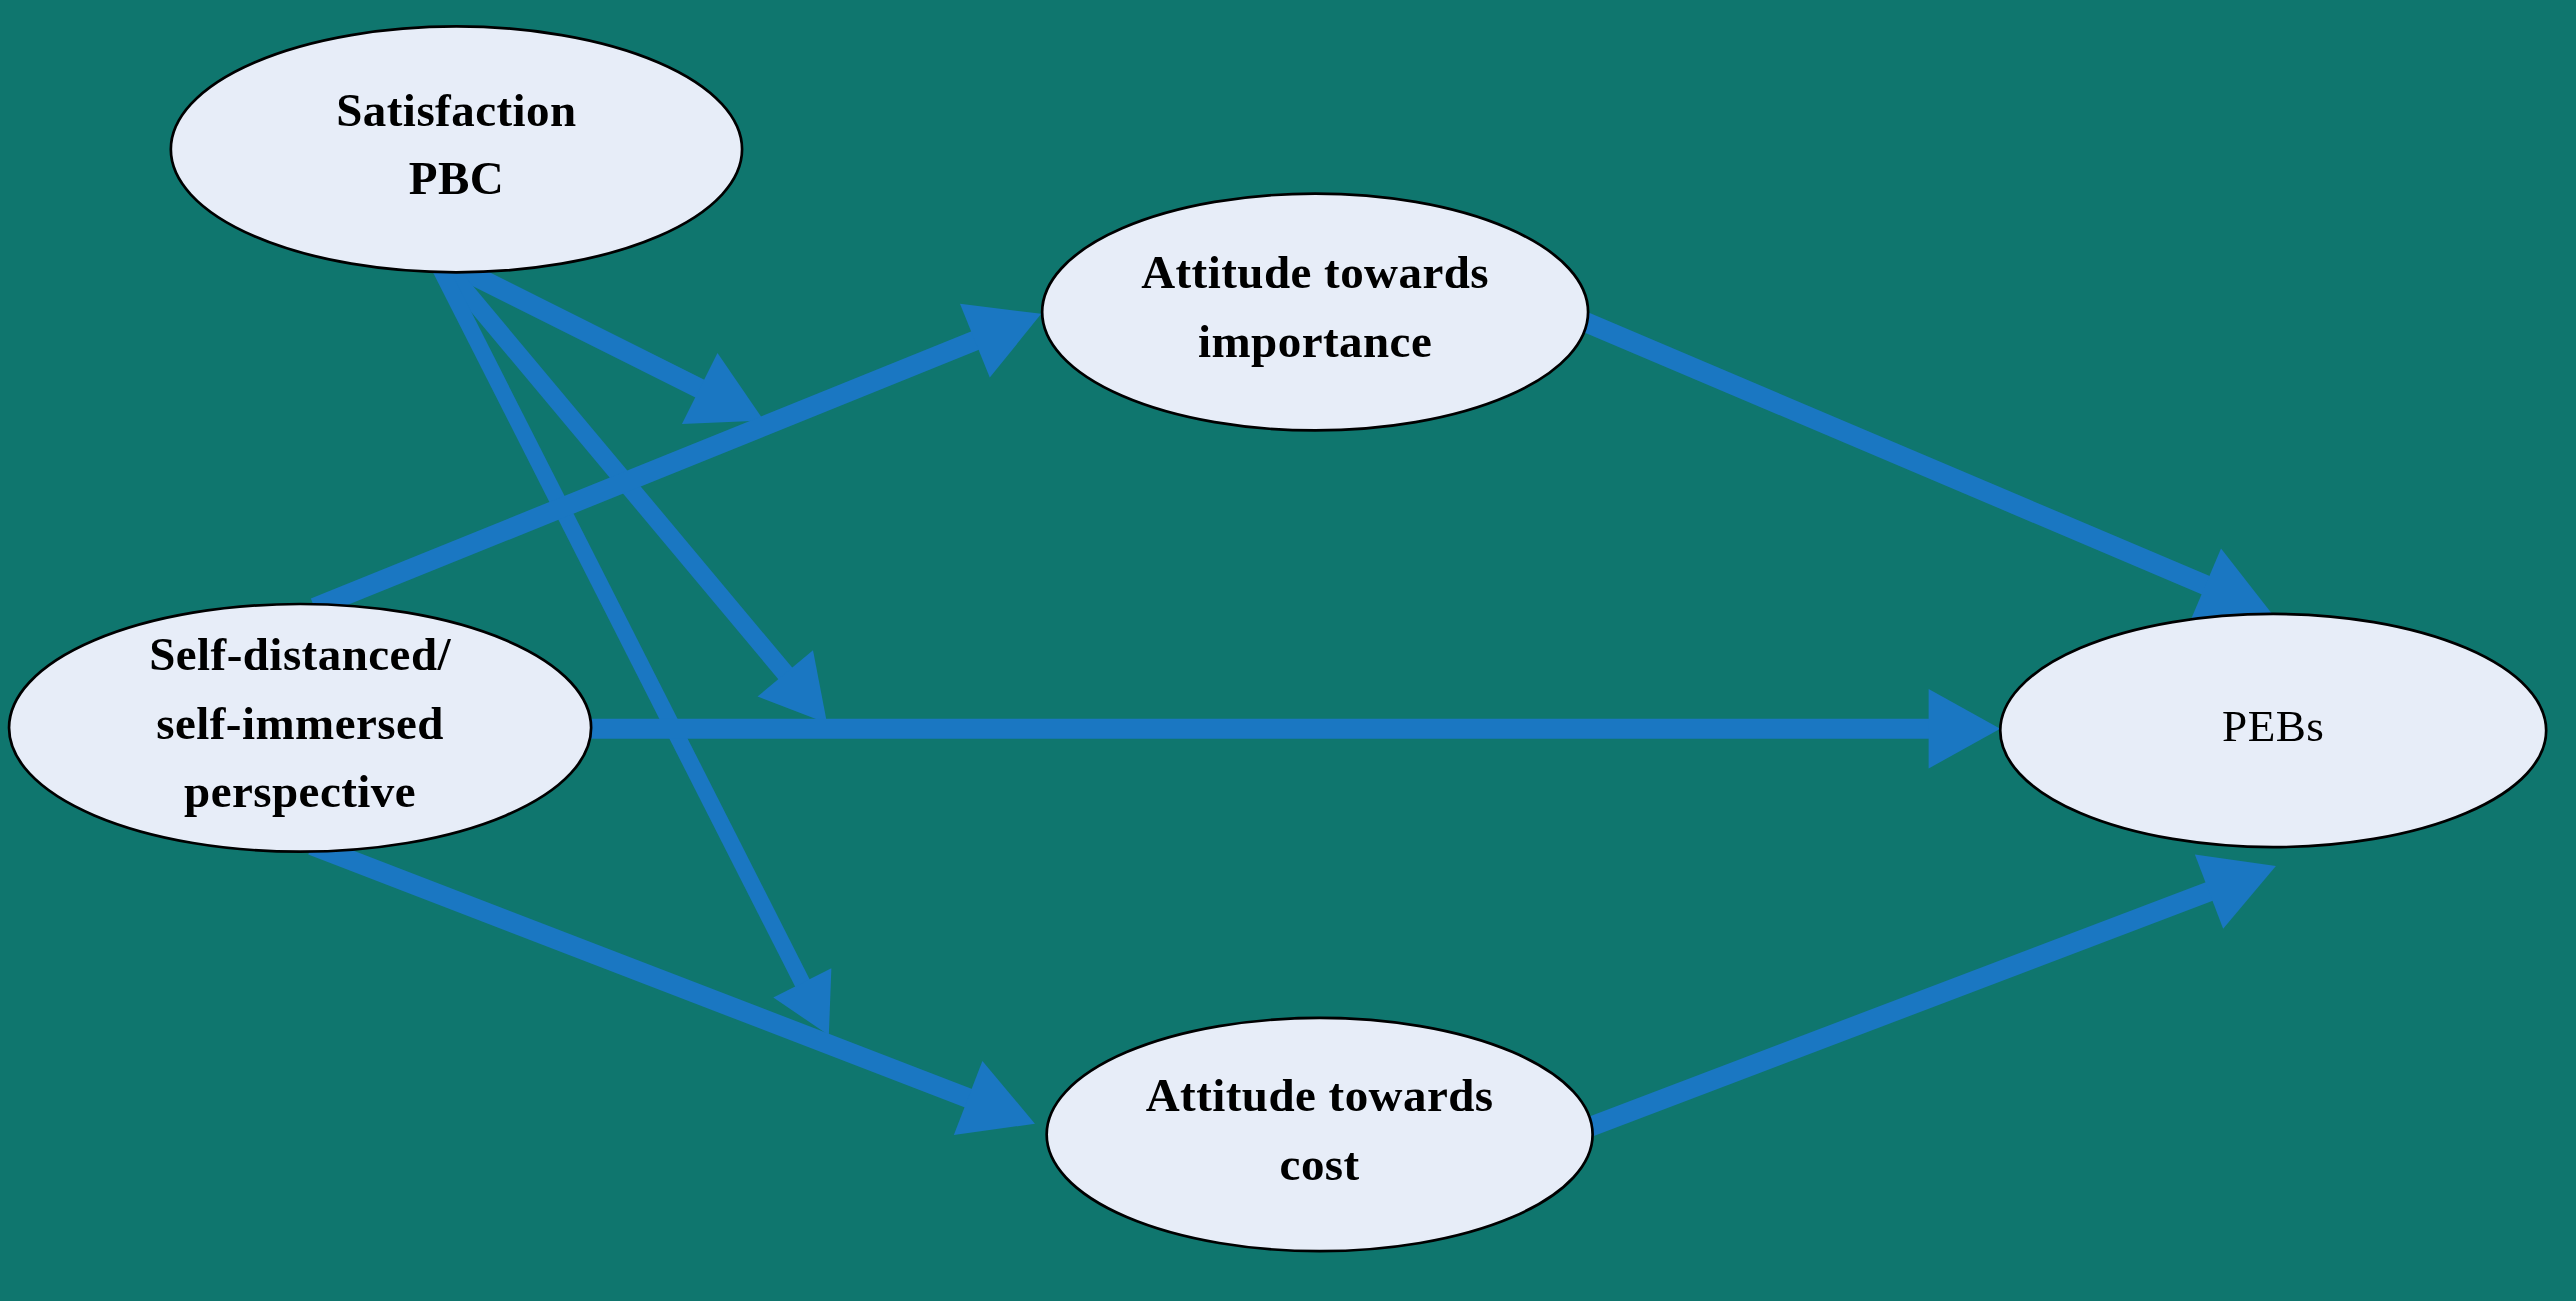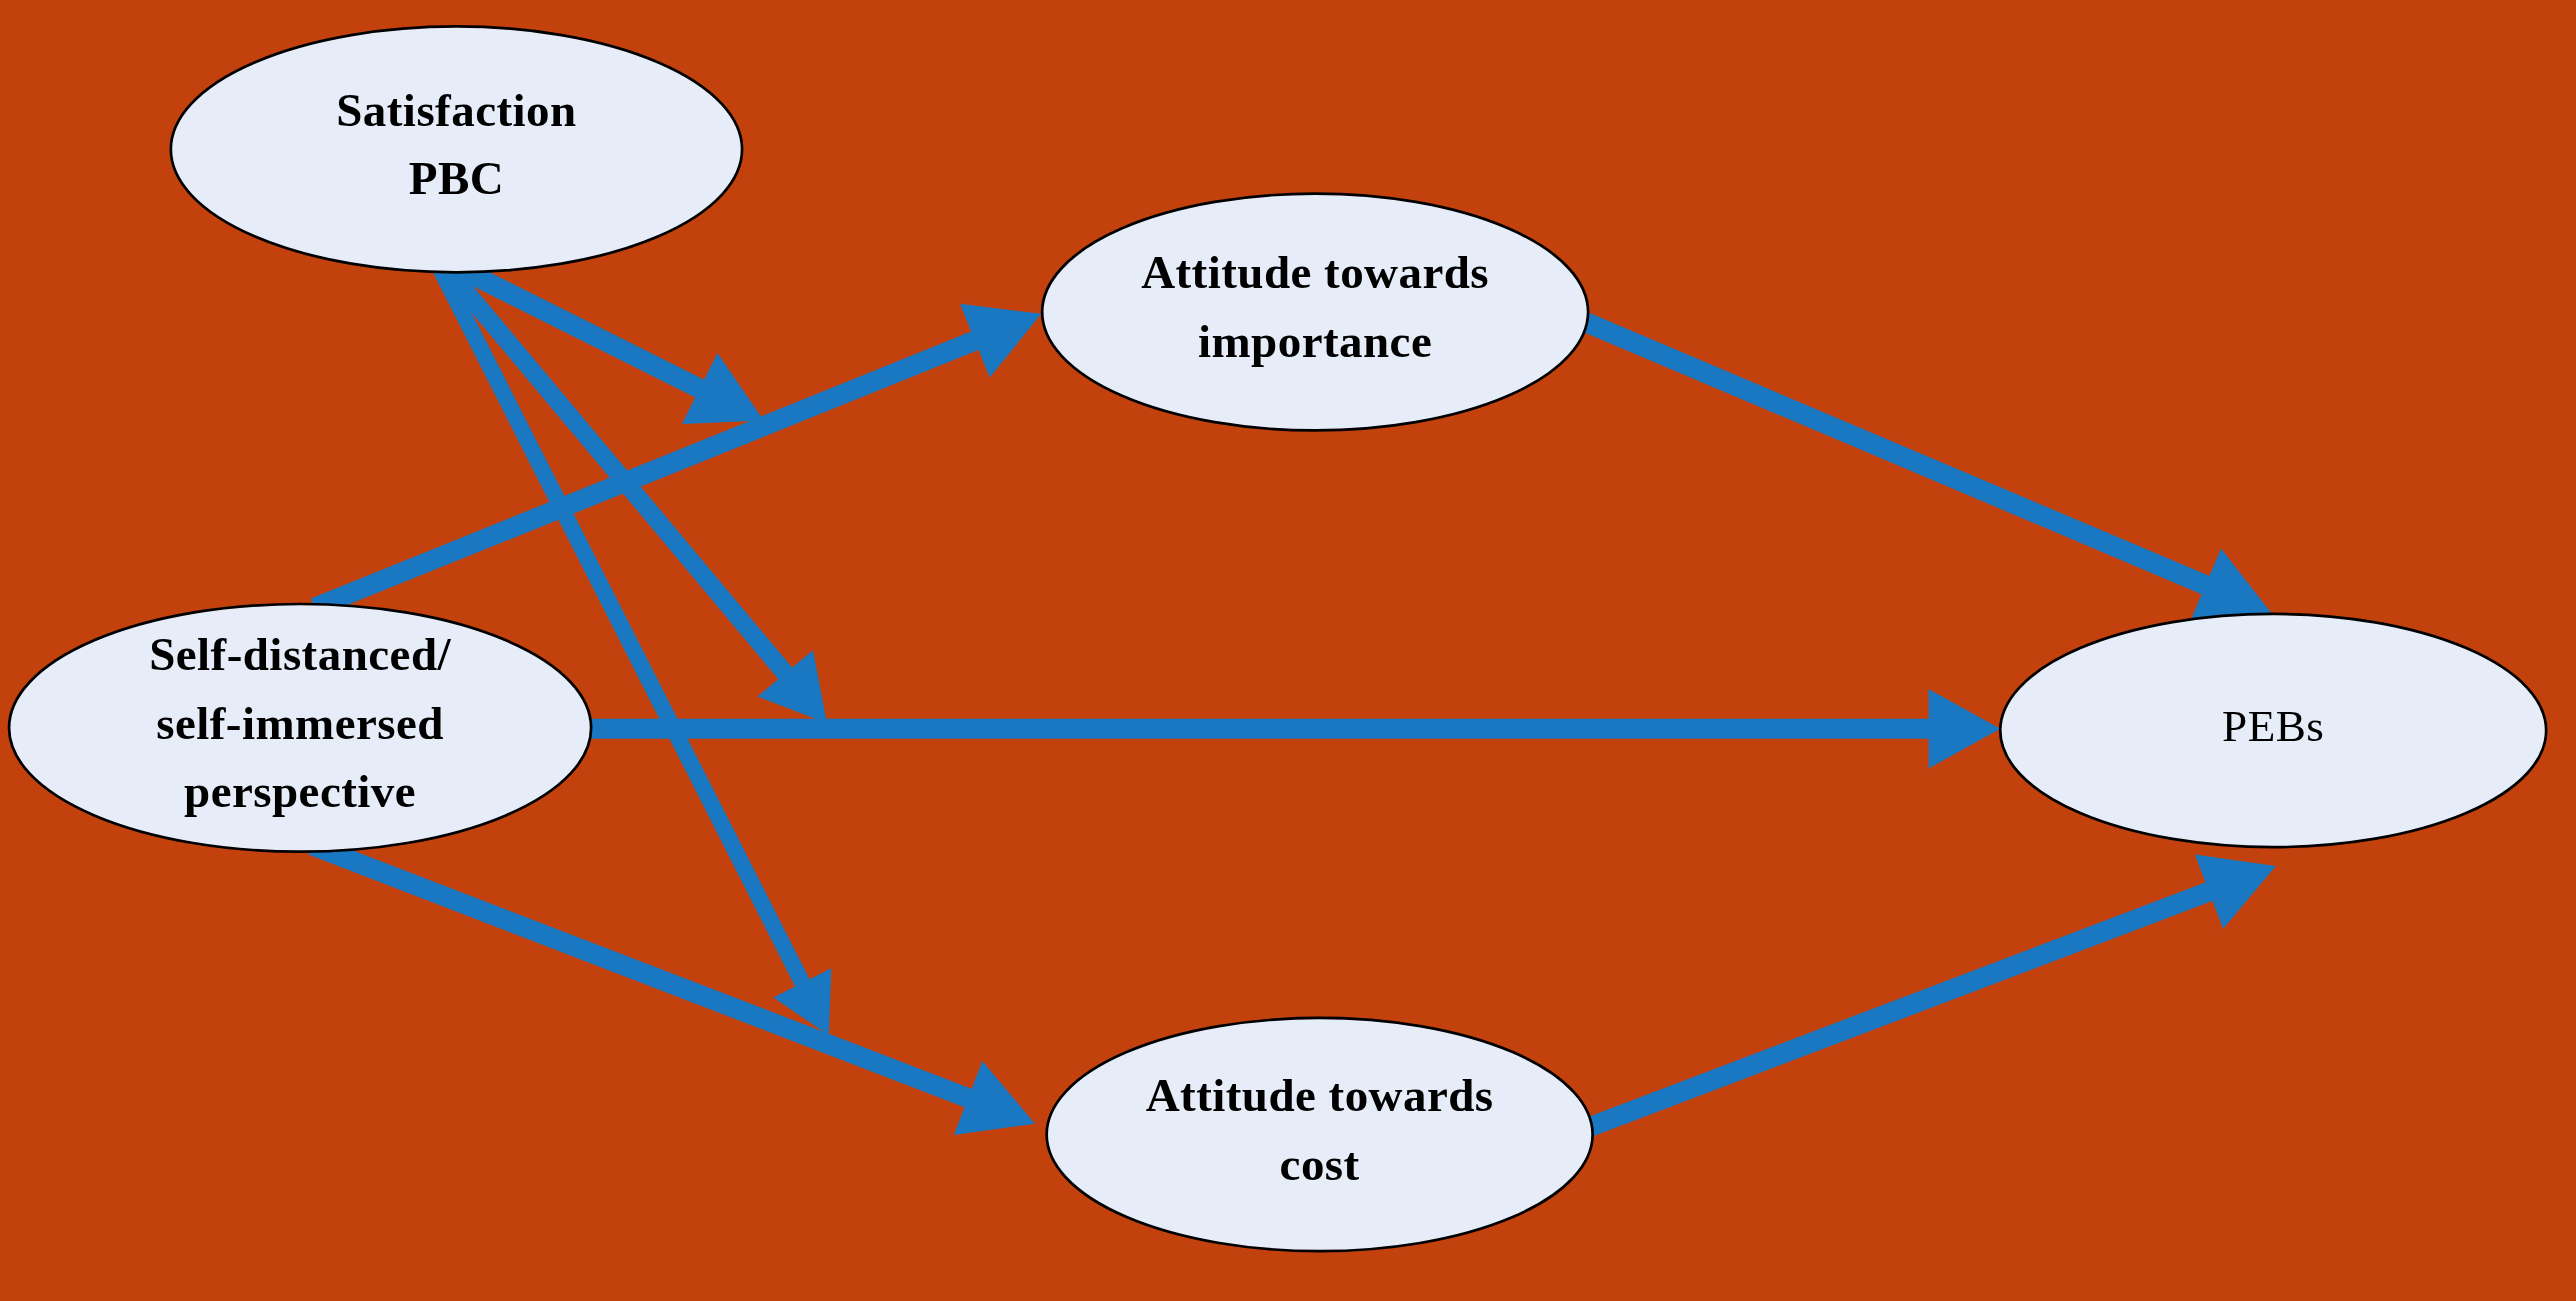--- a/index.html
+++ b/index.html
@@ -11,21 +11,21 @@
   body {
     width: 2576px;
     height: 1302px;
     font-family: "Liberation Serif", "DejaVu Serif", serif;
     overflow: hidden;
   }
   #diagram-root {
     position: relative;
     width: 2576px;
     height: 1302px;
-    background: #c2410c;
+    background: #0f766e;
   }
   svg#model-svg {
     display: block;
     width: 2576px;
     height: 1302px;
   }
   .node-ellipse {
     stroke: #000000;
     stroke-width: 3;
   }

